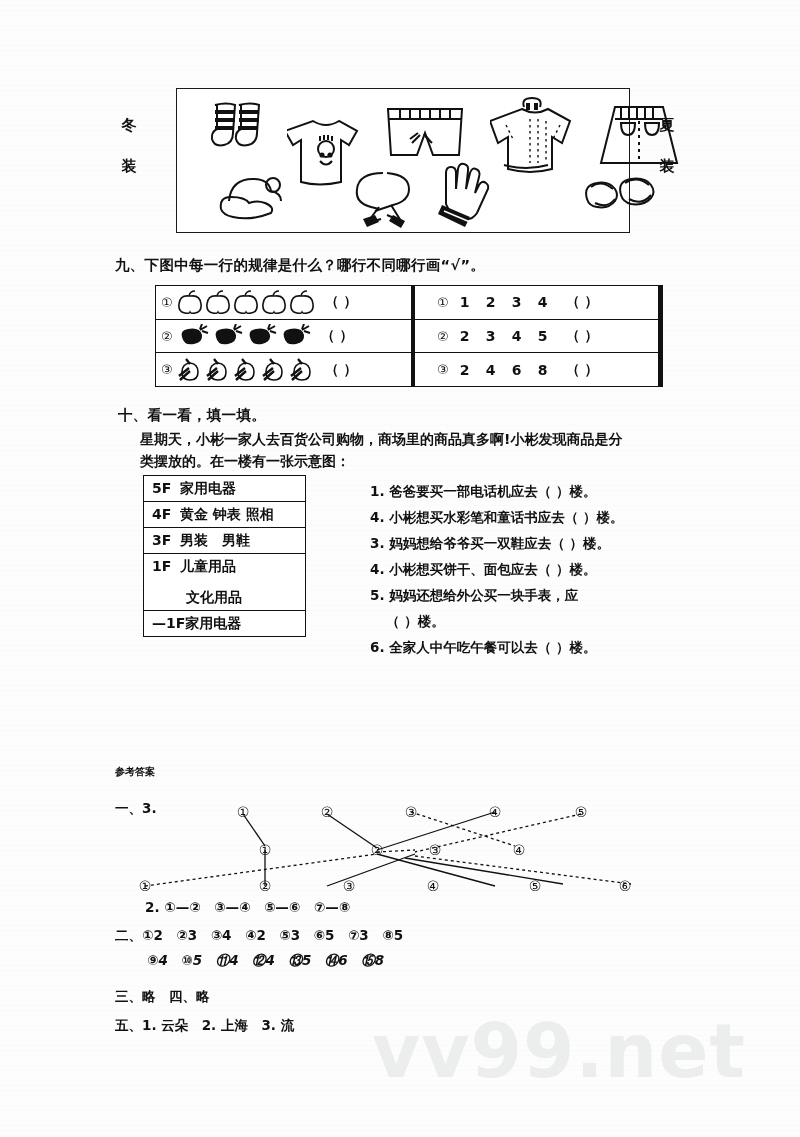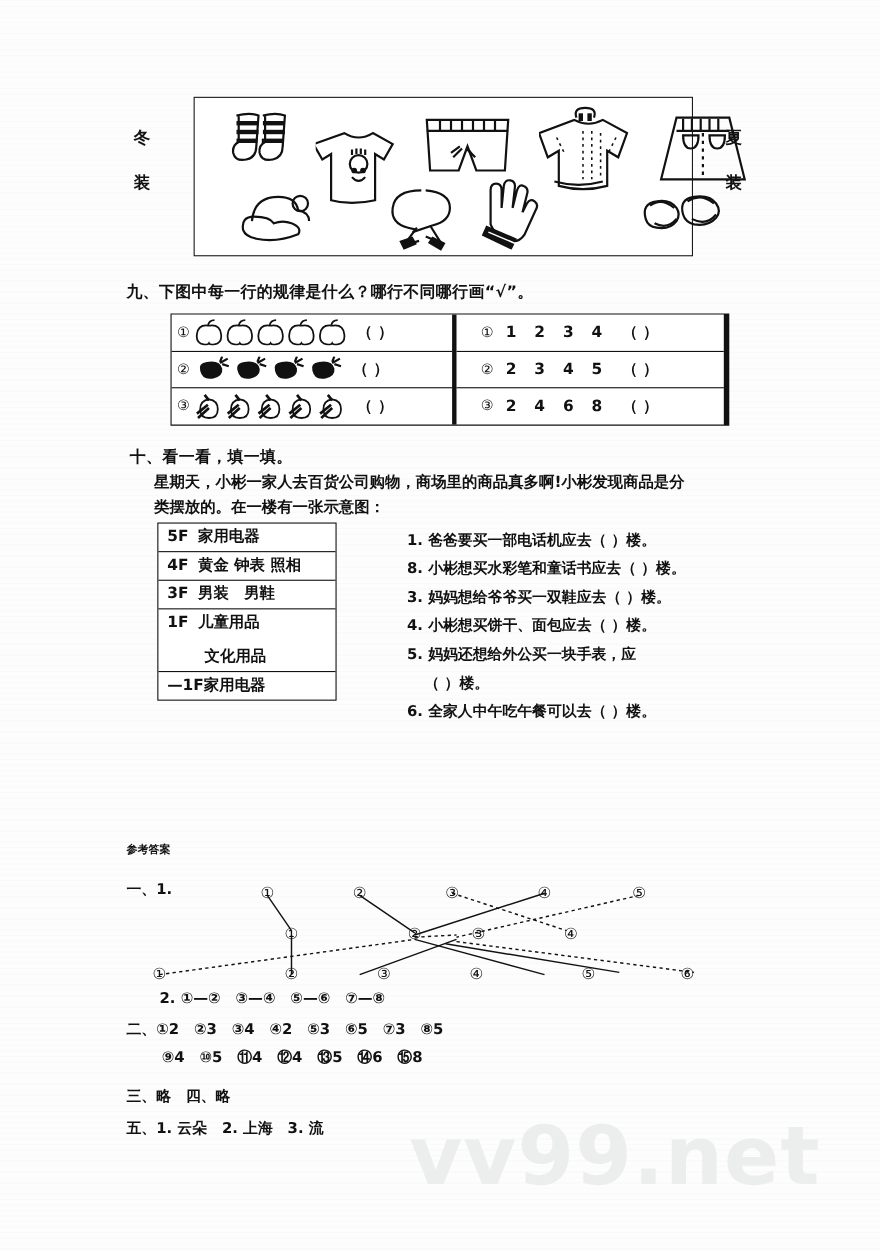--- a/index.html
+++ b/index.html
@@ -520,32 +520,32 @@
       <span class="fl">1F</span><span>儿童用品</span>
       <span class="floor-sub">文化用品</span>
     </div>
     <div class="floor-row">
       <span class="fl">—1F</span><span>家用电器</span>
     </div>
   </div>
 
   <div class="shop-questions">
     <div>1. 爸爸要买一部电话机应去（     ）楼。</div>
-    <div>8. 小彬想买水彩笔和童话书应去（     ）楼。</div>
+    <div>4. 小彬想买水彩笔和童话书应去（     ）楼。</div>
     <div>3. 妈妈想给爷爷买一双鞋应去（     ）楼。</div>
     <div>4. 小彬想买饼干、面包应去（     ）楼。</div>
     <div>5. 妈妈还想给外公买一块手表，应</div>
     <div class="ind">（     ）楼。</div>
     <div>6. 全家人中午吃午餐可以去（     ）楼。</div>
   </div>
 
   <div class="ans-title">参考答案</div>
 
   <div class="match-diagram">
-    <div class="md-label">一、1.</div>
+    <div class="md-label">一、3.</div>
 
     <svg width="540" height="98" viewBox="0 0 540 98" style="position:absolute;left:0;top:0;">
       <g stroke="#111" stroke-width="1.3" fill="none">
         <path d="M128 16 L150 48"></path>
         <path d="M212 16 L262 50"></path>
         <path d="M150 52 L150 88"></path>
         <path d="M296 14 L400 48" stroke-dasharray="3 3"></path>
         <path d="M380 14 L262 52" stroke-dasharray="0"></path>
         <path d="M466 16 L300 54" stroke-dasharray="3 3"></path>
         <path d="M30 88 L262 56" stroke-dasharray="3 3"></path>
@@ -573,19 +573,19 @@
     <div class="node" style="left:234px; top:88px;">③</div>
     <div class="node" style="left:318px; top:88px;">④</div>
     <div class="node" style="left:420px; top:88px;">⑤</div>
     <div class="node" style="left:510px; top:88px;">⑥</div>
   </div>
 
   <div class="ans-line" style="left:145px; top:899px;">2. ①—②　③—④　⑤—⑥　⑦—⑧</div>
 
   <div class="ans-line" style="left:115px; top:927px;">二、①2　②3　③4　④2　⑤3　⑥5　⑦3　⑧5</div>
 
-  <div class="ans-line" style="left:147px; top:952px;">⑨4　⑩5　⑪4　⑫4　⑬5　⑭6　⑮8</div>
+  <div class="ans-line" style="left:147px; top:952px;font-style:italic;">⑨4　⑩5　⑪4　⑫4　⑬5　⑭6　⑮8</div>
 
   <div class="ans-line" style="left:115px; top:988px;">三、略　四、略</div>
 
   <div class="ans-line" style="left:115px; top:1017px;">五、1. 云朵　2. 上海　3. 流</div>
 
 </div>
 
 </body></html>

